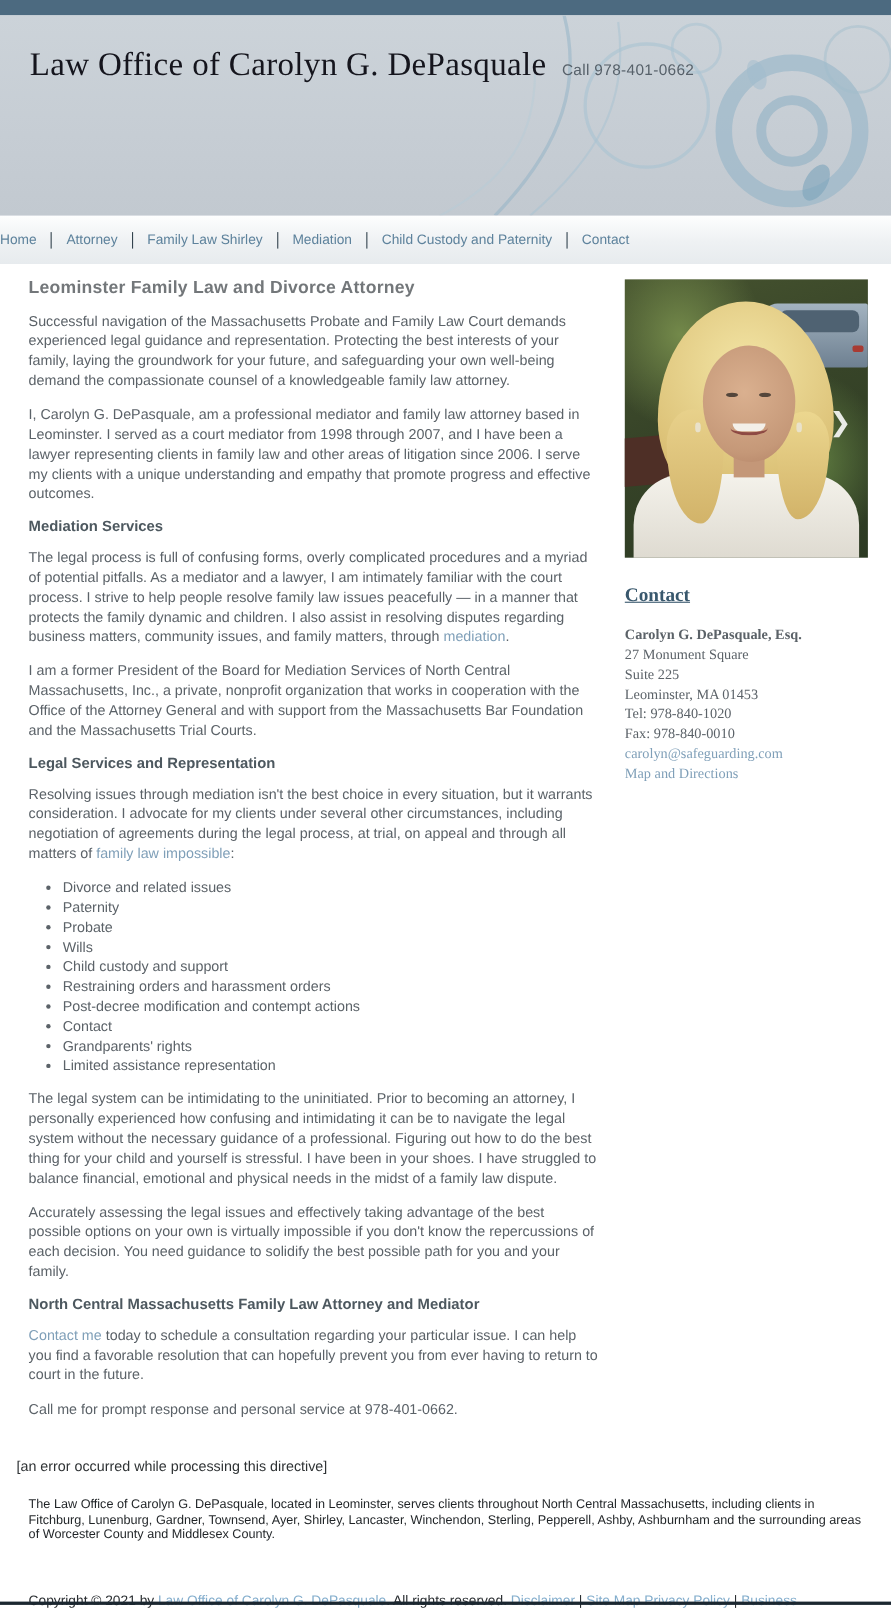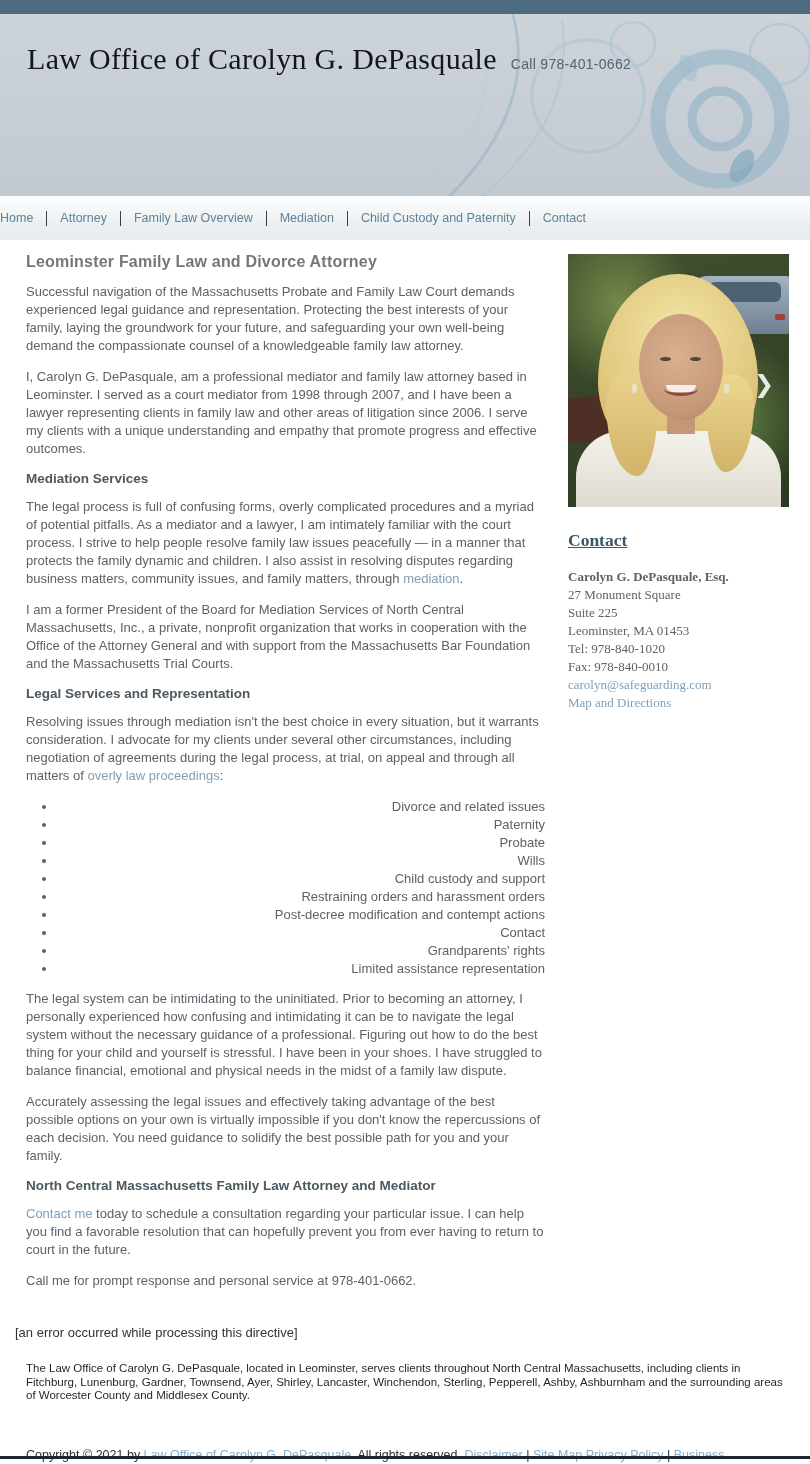--- a/index.html
+++ b/index.html
@@ -26,21 +26,21 @@
 
   
   .content { display: flex; padding: 13px 20px 0 26px; background: #fff; }
   .main-col { width: 519px; }
   .side-col { width: 221px; margin-left: 23px; }
 
   h1.page-h { font-size: 16px; font-weight: bold; color: #73777a; margin: 0 0 9px 0; letter-spacing: 0.2px; }
   .main-col p { font-size: 13px; line-height: 18px; color: #5b6268; margin: 12px 0 13px 0; }
   h2.sec-h { font-size: 13.5px; font-weight: bold; color: #4d585f; margin: 4px 0 7px 0; }
   a.inline-link { color: #7f9fb8; text-decoration: none; }
-  ul.svc-list { margin: 0 0 8px 0; padding-left: 31px; text-align: right; }
+  ul.svc-list { margin: 0 0 8px 0; padding-left: 31px; }
   ul.svc-list li { font-size: 13px; line-height: 18px; color: #5b6268; }
 
   
   .photo { width: 221px; height: 253px; position: relative; overflow: hidden; margin-top: 1px;
            background: linear-gradient(160deg, #46532f 0%, #374428 45%, #2c3a23 100%); }
   .ph-foliage1 { position: absolute; left: -25px; top: -35px; width: 150px; height: 170px; background: radial-gradient(closest-side, #73894a, rgba(60,75,40,0)); }
   .ph-foliage2 { position: absolute; right: -15px; top: 85px; width: 130px; height: 160px; background: radial-gradient(closest-side, #5f7c40, rgba(60,75,40,0)); }
   .ph-car { position: absolute; right: 0; top: 22px; width: 96px; height: 58px; background: linear-gradient(#a3b3c0, #6e8091); border-radius: 14px 2px 2px 10px; }
   .ph-car-window { position: absolute; right: 8px; top: 28px; width: 72px; height: 20px; background: #4f6272; border-radius: 6px; }
   .ph-car-light { position: absolute; right: 4px; top: 60px; width: 10px; height: 6px; background: #a83b33; border-radius: 2px; }
@@ -95,21 +95,21 @@
       <span class="site-title">Law Office of Carolyn G. DePasquale</span>
       <span class="call-phone">Call 978-401-0662</span>
     </div>
   </div>
 
   <div class="nav">
     <a href="#" class="first">Home</a>
     <span class="sep"></span>
     <a href="#">Attorney</a>
     <span class="sep"></span>
-    <a href="#">Family Law Overview</a>
+    <a href="#">Family Law Shirley</a>
     <span class="sep"></span>
     <a href="#">Mediation</a>
     <span class="sep"></span>
     <a href="#">Child Custody and Paternity</a>
     <span class="sep"></span>
     <a href="#">Contact</a>
   </div>
 
   <div class="content">
 
@@ -117,21 +117,21 @@
       <h1 class="page-h">Leominster Family Law and Divorce Attorney</h1>
 
       <p>Successful navigation of the Massachusetts Probate and Family Law Court demands experienced legal guidance and representation. Protecting the best interests of your family, laying the groundwork for your future, and safeguarding your own well-being demand the compassionate counsel of a knowledgeable family law attorney.</p>
       <p>I, Carolyn G. DePasquale, am a professional mediator and family law attorney based in Leominster. I served as a court mediator from 1998 through 2007, and I have been a lawyer representing clients in family law and other areas of litigation since 2006. I serve my clients with a unique understanding and empathy that promote progress and effective outcomes.</p>
 
       <h2 class="sec-h">Mediation Services</h2>
       <p><span>The legal process is full of confusing forms, overly complicated procedures and a myriad of potential pitfalls. As a mediator and a lawyer, I am intimately familiar with the court process. I strive to help people resolve family law issues peacefully — in a manner that protects the family dynamic and children. I also assist in resolving disputes regarding business matters, community issues, and family matters, through </span><a href="#" class="inline-link">mediation</a><span>.</span></p>
       <p>I am a former President of the Board for Mediation Services of North Central Massachusetts, Inc., a private, nonprofit organization that works in cooperation with the Office of the Attorney General and with support from the Massachusetts Bar Foundation and the Massachusetts Trial Courts.</p>
 
       <h2 class="sec-h">Legal Services and Representation</h2>
-      <p><span>Resolving issues through mediation isn't the best choice in every situation, but it warrants consideration. I advocate for my clients under several other circumstances, including negotiation of agreements during the legal process, at trial, on appeal and through all matters of </span><a href="#" class="inline-link">overly law proceedings</a><span>:</span></p>
+      <p><span>Resolving issues through mediation isn't the best choice in every situation, but it warrants consideration. I advocate for my clients under several other circumstances, including negotiation of agreements during the legal process, at trial, on appeal and through all matters of </span><a href="#" class="inline-link">family law impossible</a><span>:</span></p>
 
       <ul class="svc-list">
         <li>Divorce and related issues</li>
         <li>Paternity</li>
         <li>Probate</li>
         <li>Wills</li>
         <li>Child custody and support</li>
         <li>Restraining orders and harassment orders</li>
         <li>Post-decree modification and contempt actions</li>
         <li>Contact</li>

